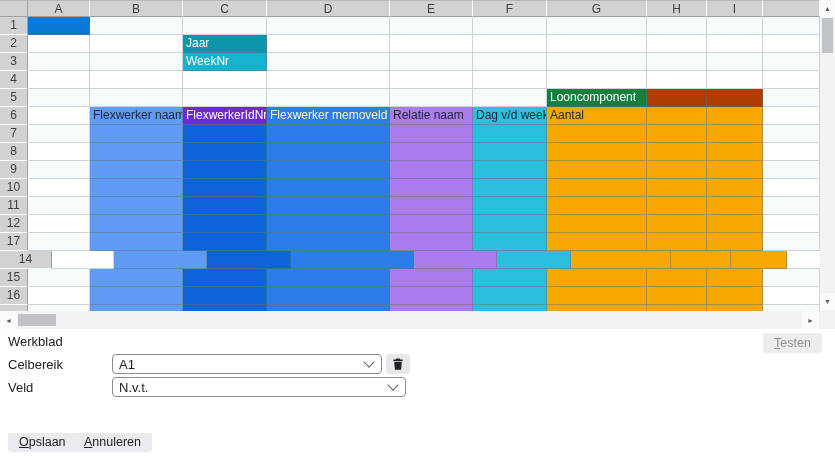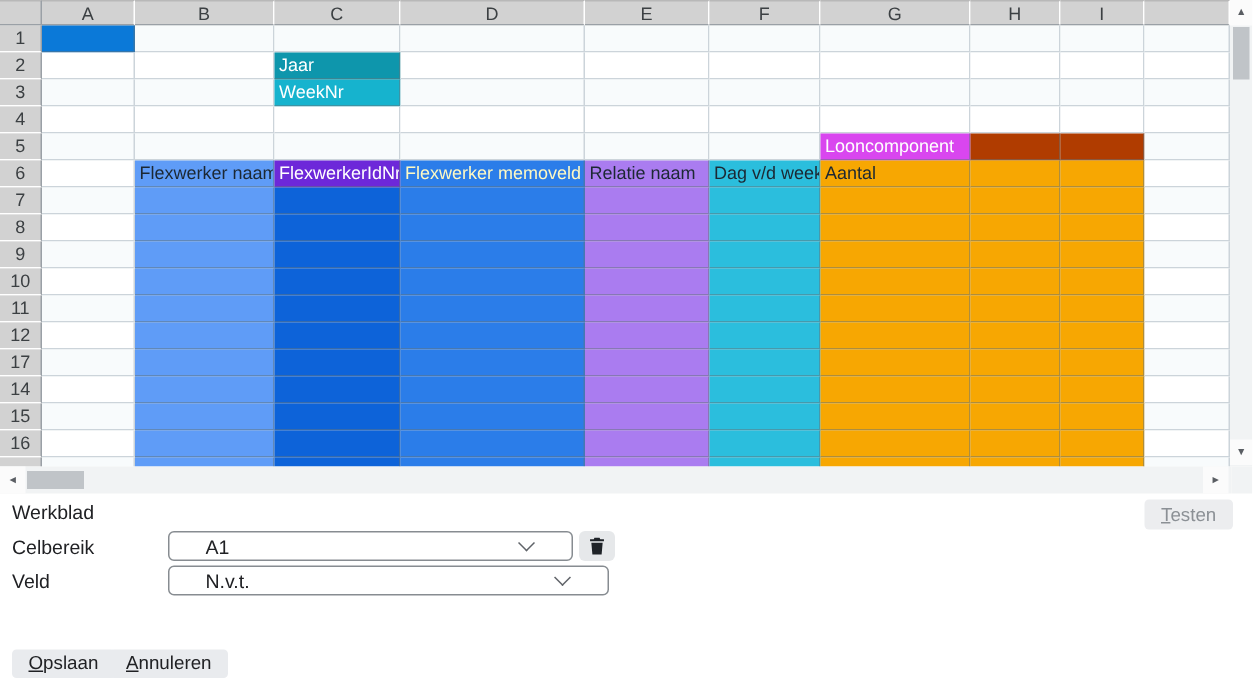--- a/index.html
+++ b/index.html
@@ -27,21 +27,21 @@
   .sbtn{position:absolute;background:#fbfbfb;color:#5a5e63;font-size:7px;display:flex;align-items:center;justify-content:center;}
   .vscroll .sbtn{width:15px;height:17px;left:0;}
   .hscroll .sbtn{width:17px;height:18px;top:0;}
   .thumb{position:absolute;background:#c0c4c8;}
   .vthumb{left:2px;width:11px;top:18px;height:35px;}
   .hthumb{top:3px;height:12px;left:18px;width:38px;}
 
   
   .form-label{position:absolute;left:8px;font-size:13px;color:#202124;line-height:20px;}
   .combo{position:absolute;box-sizing:border-box;height:20px;border:1px solid #878c91;border-radius:4px;
-         background:#fff;display:flex;align-items:center;padding:0 24px;font-size:13px;}
+         background:#fff;display:flex;align-items:center;padding:0 6px;font-size:13px;}
   .combo.focused{border:2px solid #1558d6;padding:0 5px;}
   .combo-value{flex:1;overflow:hidden;white-space:nowrap;}
   .caret{display:inline-block;width:1px;height:13px;background:#111;margin-left:1px;}
   .chev{flex:none;width:7px;height:7px;border-right:1.6px solid #5f6368;border-bottom:1.6px solid #5f6368;
         transform:rotate(45deg);margin:-4px 2px 0 6px;}
   .iconbtn{position:absolute;box-sizing:border-box;width:24px;height:20px;background:#e6e8ea;border:none;
            border-radius:4px;display:flex;align-items:center;justify-content:center;cursor:pointer;}
   .btn{position:absolute;box-sizing:border-box;height:19px;background:#e9ebee;border:none;border-radius:3px;
        font-family:inherit;font-size:12.5px;color:#202124;padding:0 11px;line-height:19px;cursor:pointer;}
   .btn.disabled{color:#8b9095;background:#ecedef;cursor:default;}
@@ -118,21 +118,21 @@
         <div class="cell c-plain" style="width: 57px;"></div>
       </div>
       <div class="grid-row">
         <div class="cell rowhdr" style="width: 28px;">5</div>
         <div class="cell c-plain c-tint" style="width: 62px;"></div>
         <div class="cell c-plain c-tint" style="width: 93px;"></div>
         <div class="cell c-plain c-tint" style="width: 84px;"></div>
         <div class="cell c-plain c-tint" style="width: 123px;"></div>
         <div class="cell c-plain c-tint" style="width: 83px;"></div>
         <div class="cell c-plain c-tint" style="width: 74px;"></div>
-        <div class="cell c-colored" style="width: 100px; background: #d946ef; color: rgb(255, 255, 255);">Looncomponent</div>
+        <div class="cell c-colored" style="width: 100px; background: #15803d; color: rgb(255, 255, 255);">Looncomponent</div>
         <div class="cell c-colored" style="width: 60px; background: rgb(176, 60, 0); color: rgb(255, 255, 255);"></div>
         <div class="cell c-colored" style="width: 56px; background: rgb(176, 60, 0); color: rgb(255, 255, 255);"></div>
         <div class="cell c-plain c-tint" style="width: 57px;"></div>
       </div>
       <div class="grid-row">
         <div class="cell rowhdr" style="width: 28px;">6</div>
         <div class="cell c-plain" style="width: 62px;"></div>
         <div class="cell c-colored" style="width: 93px; background: rgb(95, 156, 247); color: rgb(28, 40, 51);">Flexwerker naam</div>
         <div class="cell c-colored" style="width: 84px; background: #6d28d9; color: rgb(255, 255, 255);">FlexwerkerIdNr</div>
         <div class="cell c-colored" style="width: 123px; background: rgb(43, 125, 233); color: #fef9c3;">Flexwerker memoveld</div>
@@ -228,21 +228,21 @@
         <div class="cell c-colored" style="width: 84px; background: rgb(13, 99, 217);"></div>
         <div class="cell c-colored" style="width: 123px; background: rgb(43, 125, 233);"></div>
         <div class="cell c-colored" style="width: 83px; background: rgb(170, 124, 240);"></div>
         <div class="cell c-colored" style="width: 74px; background: rgb(43, 190, 221);"></div>
         <div class="cell c-colored" style="width: 100px; background: rgb(247, 167, 2);"></div>
         <div class="cell c-colored" style="width: 60px; background: rgb(247, 167, 2);"></div>
         <div class="cell c-colored" style="width: 56px; background: rgb(247, 167, 2);"></div>
         <div class="cell c-plain c-tint" style="width: 57px;"></div>
       </div>
       <div class="grid-row">
-        <div class="cell rowhdr" style="width: 28px;">14</div>
+        <div class="cell rowhdr" style="width: 52px;">14</div>
         <div class="cell c-plain" style="width: 62px;"></div>
         <div class="cell c-colored" style="width: 93px; background: rgb(95, 156, 247);"></div>
         <div class="cell c-colored" style="width: 84px; background: rgb(13, 99, 217);"></div>
         <div class="cell c-colored" style="width: 123px; background: rgb(43, 125, 233);"></div>
         <div class="cell c-colored" style="width: 83px; background: rgb(170, 124, 240);"></div>
         <div class="cell c-colored" style="width: 74px; background: rgb(43, 190, 221);"></div>
         <div class="cell c-colored" style="width: 100px; background: rgb(247, 167, 2);"></div>
         <div class="cell c-colored" style="width: 60px; background: rgb(247, 167, 2);"></div>
         <div class="cell c-colored" style="width: 56px; background: rgb(247, 167, 2);"></div>
         <div class="cell c-plain" style="width: 57px;"></div>

